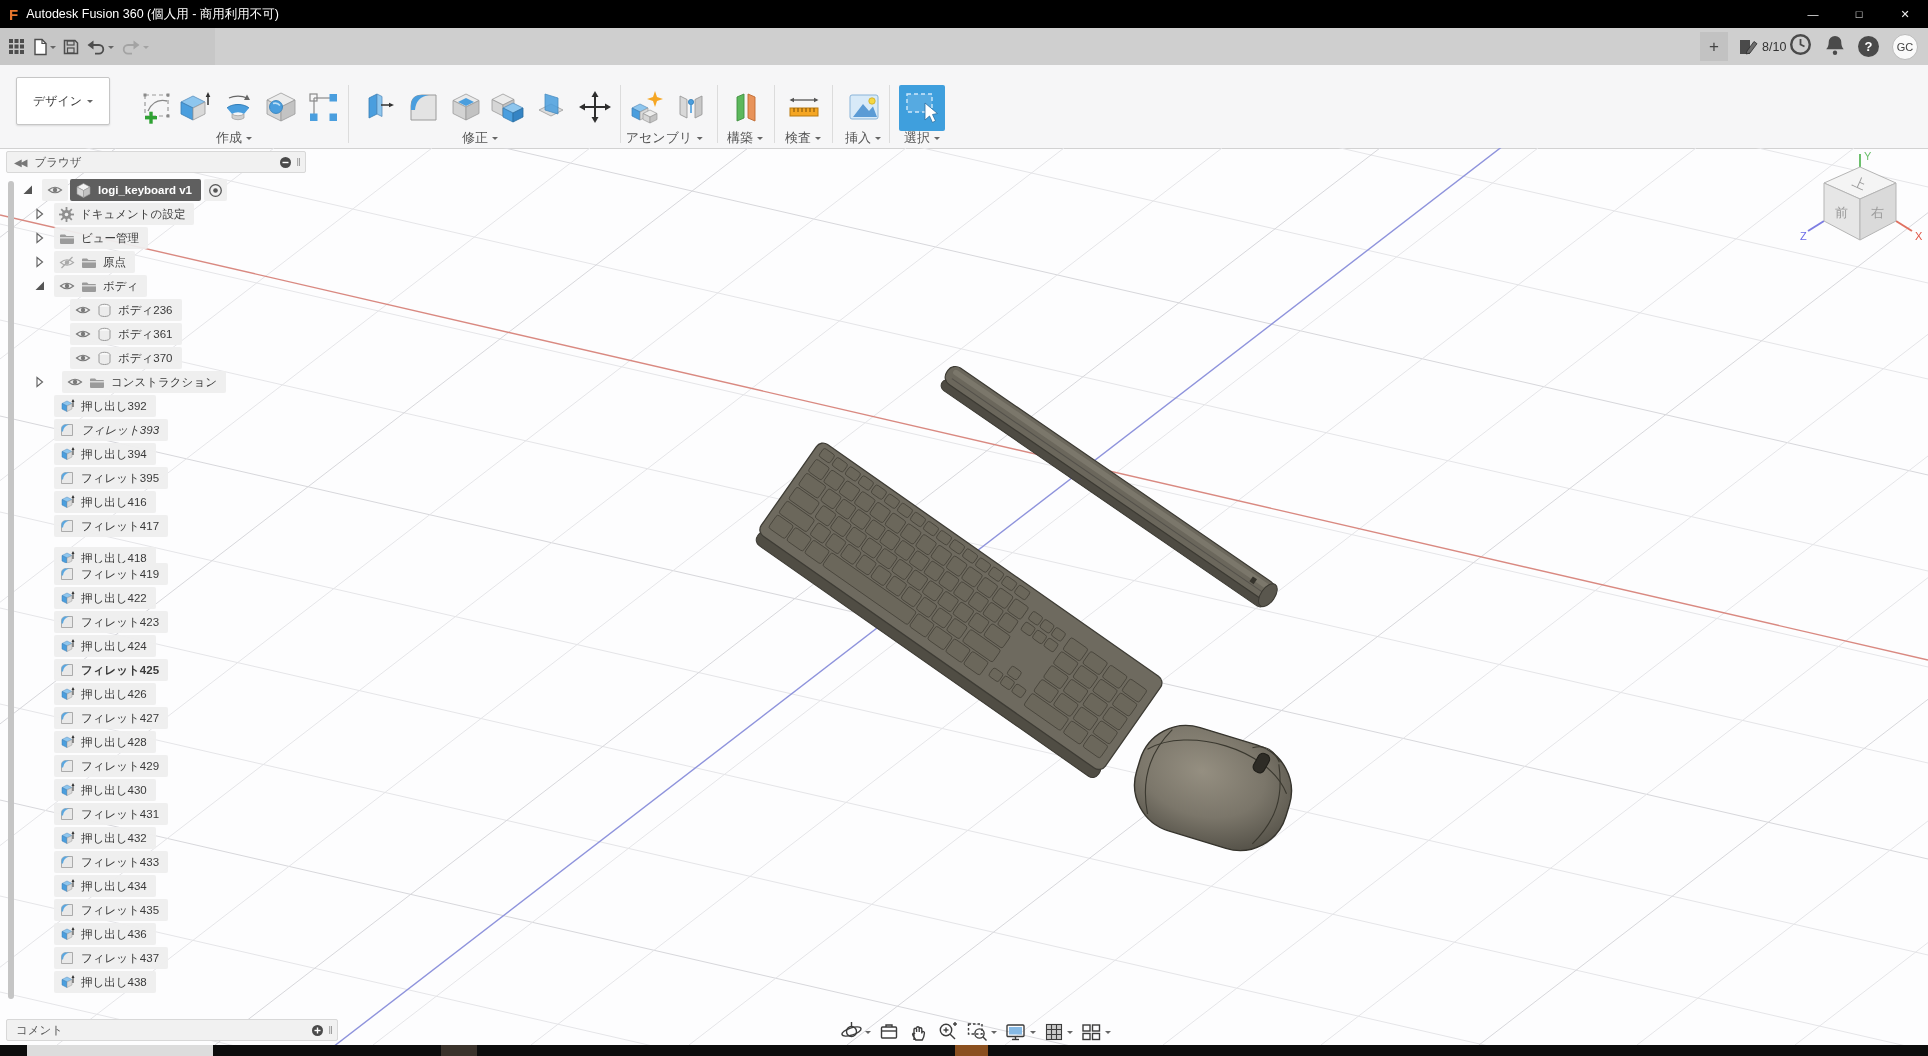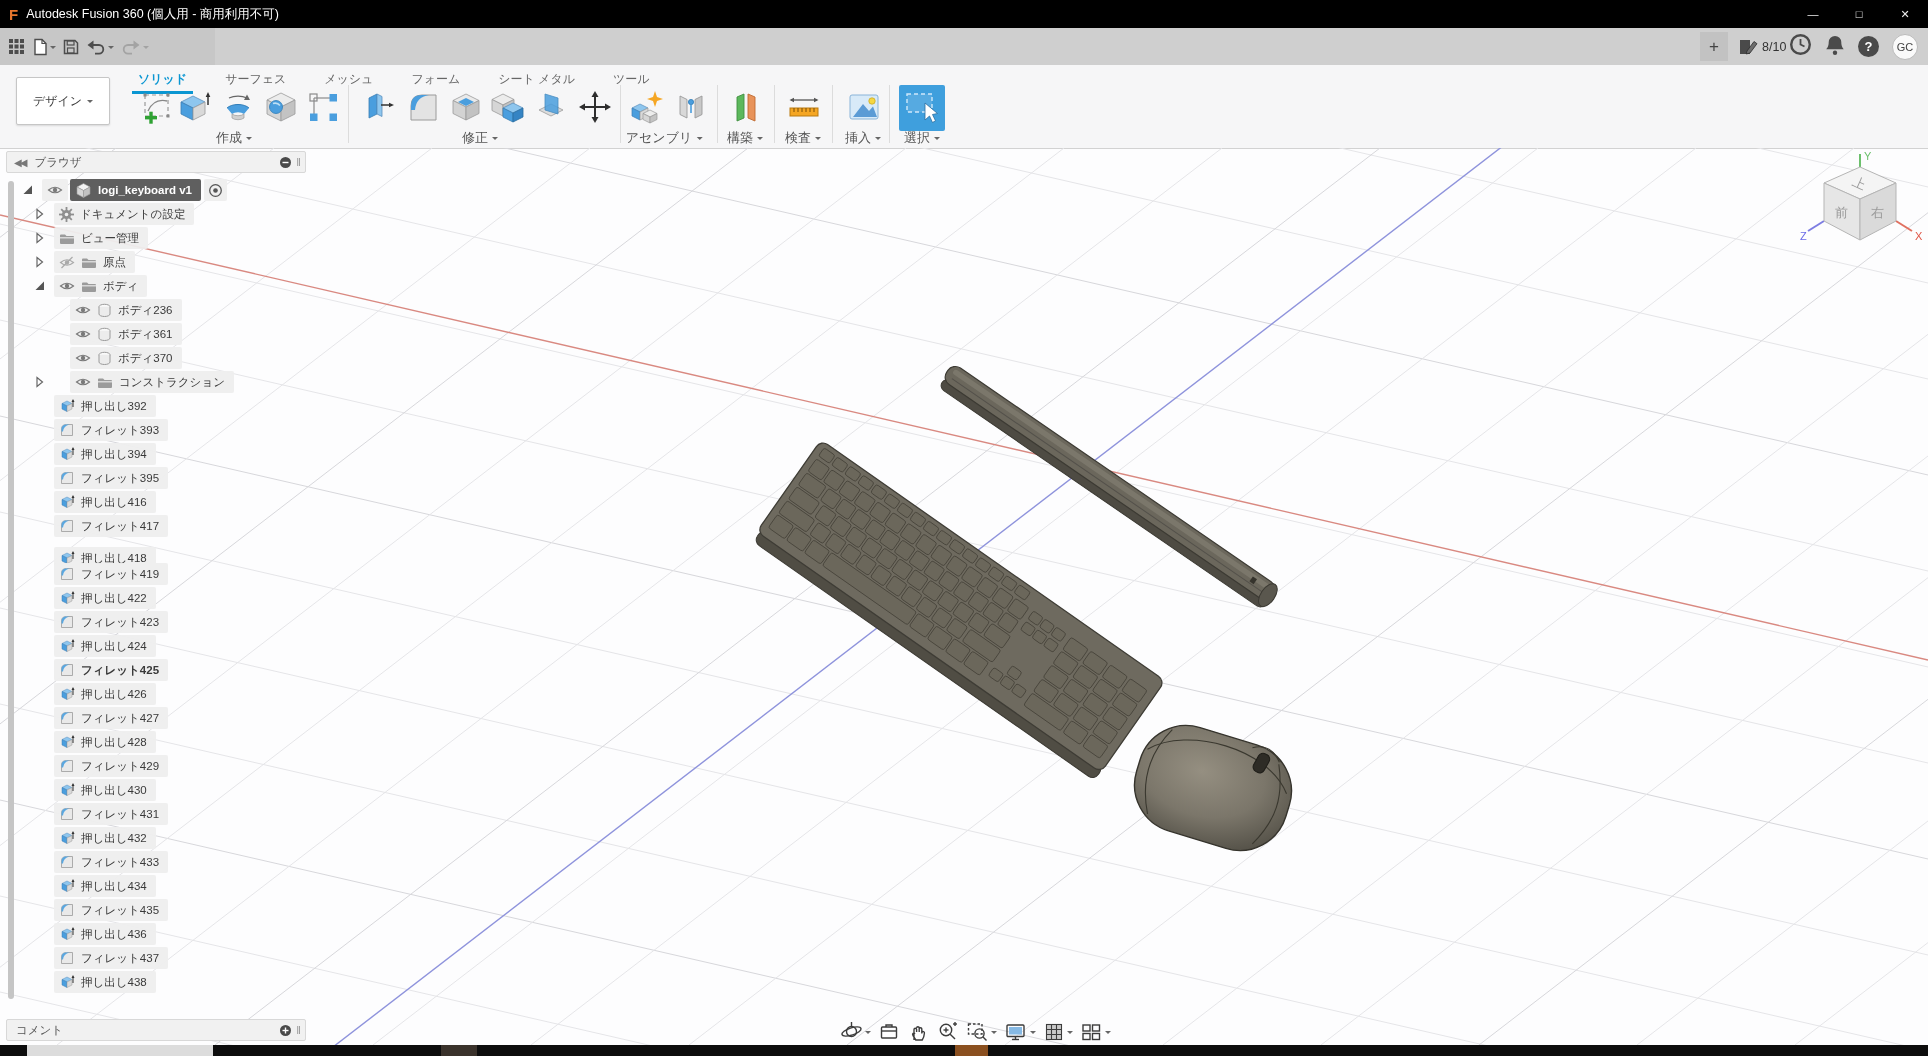--- a/index.html
+++ b/index.html
@@ -46,21 +46,21 @@
   .hdr-left{margin-left:7px;color:#777;font-size:10px;letter-spacing:-2px;}
   .hdr-title{margin-left:9px;}
   .hdr-right{margin-left:auto;display:flex;align-items:center;gap:4px;margin-right:4px;color:#999;}
   #browser-scroll{left:2px;top:30px;width:6px;height:818px;background:#c5c5c5;border-radius:3px;}
   .tree-row{position:absolute;height:24px;display:flex;align-items:center;font-size:11.5px;color:#3a3a3a;}
   .pill{display:inline-flex;align-items:center;gap:6px;background:rgba(238,238,238,.95);border-radius:2px;padding:2px 9px 2px 5px;height:18px;}
   .rootpill{background:#5f5f5f;color:#fff;font-weight:bold;}
   .sq{display:flex;align-items:center;}
   .tree-label{white-space:nowrap;}
   
-  #comments{left:6px;top:1019px;width:300px;}
+  #comments{left:6px;top:1019px;width:332px;}
   
   #navbar{left:840px;top:1020px;display:flex;align-items:center;gap:7px;}
   .nav-btn{display:flex;align-items:center;gap:2px;}
   
   #strip{left:0;top:1045px;width:100%;height:11px;background:#0d0d0d;}
   .seg{position:absolute;top:0;height:11px;}
 </style>
 </head>
 <body>
 
@@ -142,28 +142,20 @@
         </svg></span>
     <span class="circle-icon">?</span>
     <span id="avatar">GC</span>
   </div>
 
   <div id="ribbon" class="abs">
     <div id="design-btn" class="abs">
       <span>デザイン</span>
         <span class="caret"></span>
     </div>
-    <div id="ribbon-tabs" class="abs">
-        <span class="rtab active">ソリッド</span>
-        <span class="rtab">サーフェス</span>
-        <span class="rtab">メッシュ</span>
-        <span class="rtab">フォーム</span>
-        <span class="rtab">シート メタル</span>
-        <span class="rtab">ツール</span>
-      </div>
 
     <span class="tool abs" style="left:138px">
         <svg width="36" height="36">
           <rect x="6" y="6" width="23" height="21" fill="none" stroke="#9a9a9a" stroke-width="1.2" stroke-dasharray="4 3"></rect>
           <rect x="4.5" y="4.5" width="3" height="3" fill="#8a8a8a"></rect>
           <rect x="27.5" y="4.5" width="3" height="3" fill="#8a8a8a"></rect>
           <rect x="27.5" y="25.5" width="3" height="3" fill="#8a8a8a"></rect>
           <path d="M9 22 Q15 9 28 12" stroke="#888" stroke-width="1.3" fill="none"></path>
           <rect x="6" y="27" width="12" height="3.4" fill="#2fa233"></rect>
           <rect x="10.3" y="22.7" width="3.4" height="12" fill="#2fa233"></rect>
@@ -733,21 +725,21 @@
         <span class="tree-label">ボディ370</span>
       </span>
     </div>
 
     <div class="tree-row" style="top:219px;left:28px">
       <span class="sq">
           <svg width="11" height="12">
             <polygon points="3,1.5 8.5,6 3,10.5" fill="none" stroke="#666" stroke-width="1.2"></polygon>
           </svg>
         </span>
-      <span class="pill" style="margin-left:25px">
+      <span class="pill" style="margin-left:17px">
         <span class="sq">
             <svg width="16" height="12">
               <path d="M1.5 6 Q8 0.5 14.5 6 Q8 11.5 1.5 6 Z" fill="none" stroke="#7a7a7a" stroke-width="1.2"></path>
               <circle cx="8" cy="6" r="2.2" fill="#7a7a7a"></circle>
             </svg>
           </span>
         <span class="sq">
             <svg width="16" height="13">
               <path d="M1 3.5 a1 1 0 0 1 1 -1 h4 l1.5 1.5 h6.5 a1 1 0 0 1 1 1 V11 a1 1 0 0 1 -1 1 H2 a1 1 0 0 1 -1 -1 Z" fill="#9b9b9b"></path>
               <rect x="1" y="5.2" width="14" height="1.2" fill="#e8e8e8"></rect>
@@ -765,21 +757,21 @@
                 <polygon points="3,5.5 8,3 13,5.5 8,8" fill="#8ec6ee" stroke="#5a8fbe" stroke-width="0.5"></polygon>
                 <polygon points="3,5.5 8,8 8,13.5 3,11" fill="#4a9ede" stroke="#3a7db4" stroke-width="0.5"></polygon>
                 <polygon points="13,5.5 8,8 8,13.5 13,11" fill="#d9d9d9" stroke="#9a9a9a" stroke-width="0.5"></polygon>
                 <line x1="14" y1="2.5" x2="14" y2="9" stroke="#333" stroke-width="1"></line>
                 <polygon points="14,1 12.5,4 15.5,4" fill="#333"></polygon>
               </svg>
             </span>
       <span class="tree-label f-label">押し出し392</span>
     </span>
   </div>
-        <div class="tree-row" style="top: 267px; left: 48px;">
+        <div class="tree-row" style="top: 267px; left: 48px; font-style: italic;">
     <span class="pill">
       <span class="sq f-icon">
               <svg width="16" height="16">
                 <path d="M2.5 13.5 L2.5 7 Q2.5 2.5 7.5 2.5 L13.5 2.5 L13.5 13.5 Z" fill="#e9e9e9" stroke="#9a9a9a" stroke-width="0.8"></path>
                 <path d="M2.5 7 Q2.5 2.5 7.5 2.5 L10.5 2.5 Q4.5 4 4 9.5 L2.5 9.5 Z" fill="#5aa7e0"></path>
               </svg>
             </span>
       <span class="tree-label f-label">フィレット393</span>
     </span>
   </div>

